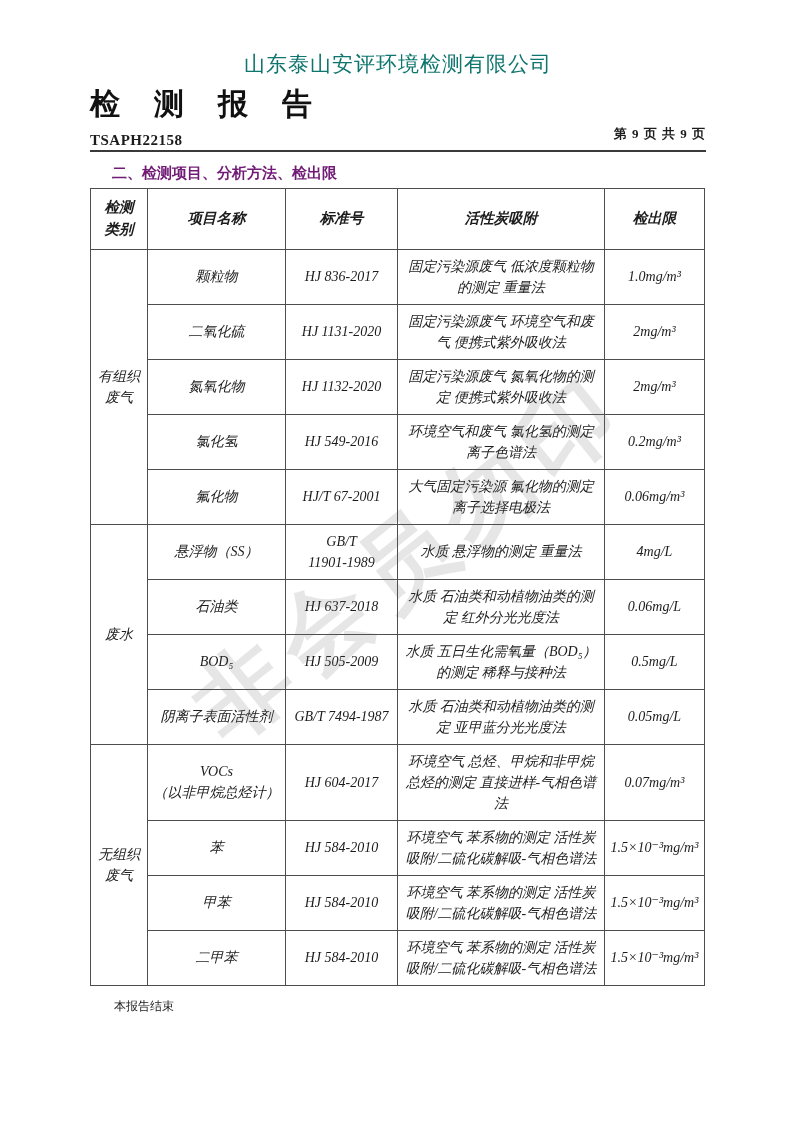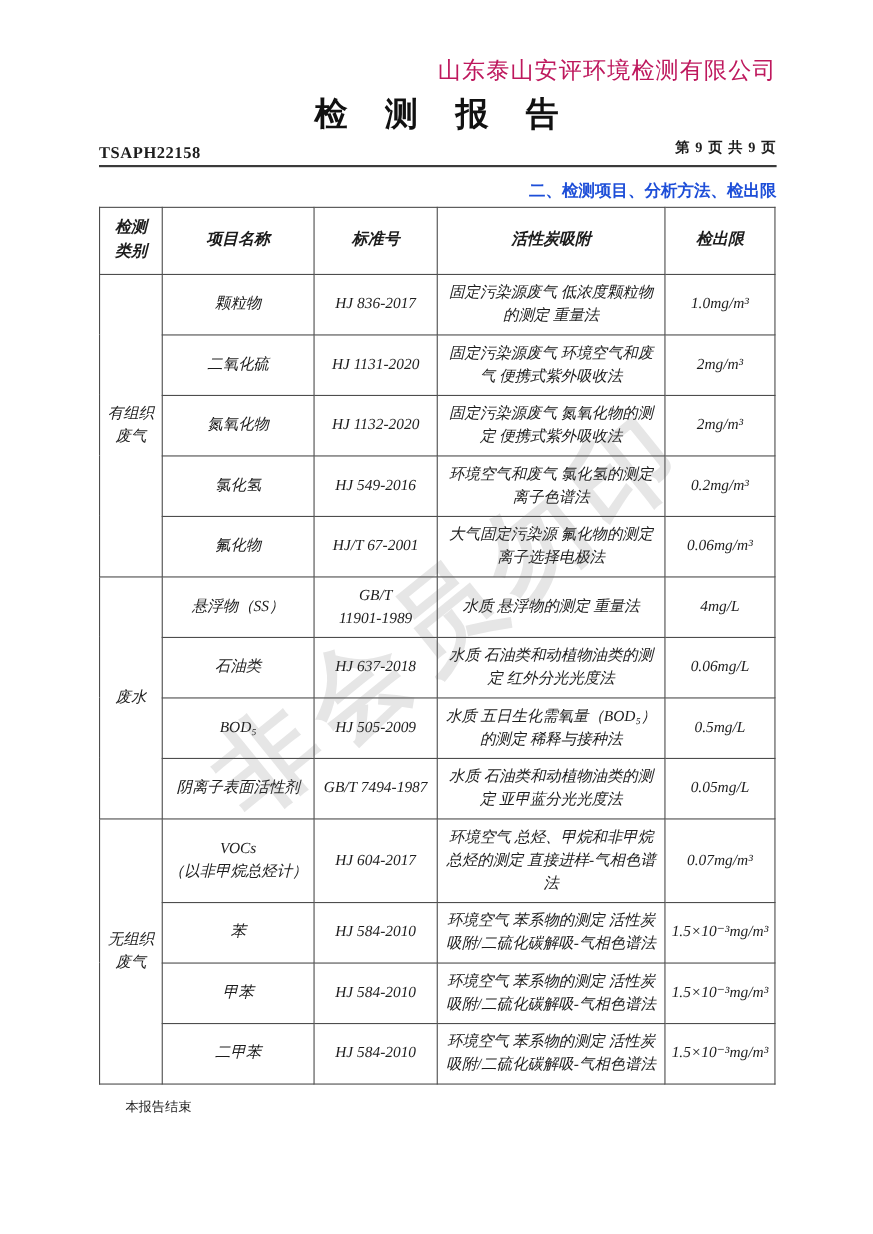--- a/index.html
+++ b/index.html
@@ -8,28 +8,28 @@
     background:#ffffff;
     color:#1c1c1c;
     font-family:"Liberation Serif","DejaVu Serif",serif;
     position:relative;
     overflow:hidden;
   }
   .page{padding:0 88px 0 90px;position:relative;}
 
   .company{
     margin-top:50px;
-    text-align:right;
+    text-align:center;
     font-size:21px;
     letter-spacing:1px;
-    color:#be185d;
+    color:#0f766e;
   }
   .report-title{
     margin-top:6px;
-    text-align:center;
+    text-align:left;
     font-size:30px;
     font-weight:bold;
     letter-spacing:2px;
     color:#111;
   }
   .info-row{
     display:flex;
     justify-content:space-between;
     align-items:flex-end;
     border-bottom:2px solid #3a3a3a;
@@ -39,22 +39,21 @@
   }
   .report-no{font-size:15px;letter-spacing:0.5px;}
   .page-info{font-size:13px;margin-bottom:6px;letter-spacing:1px;}
 
   .section-title{
     margin-top:12px;
     margin-bottom:5px;
     padding-left:22px;
     font-size:15px;
     font-weight:bold;
-    color:#1d4ed8;
-    text-align:right;
+    color:#701a75;
   }
 
   table.methods{
     border-collapse:collapse;
     table-layout:fixed;
     width:614px;
     font-style:italic;
   }
   table.methods col.c-cat{width:57px;}
   table.methods col.c-proj{width:138px;}

